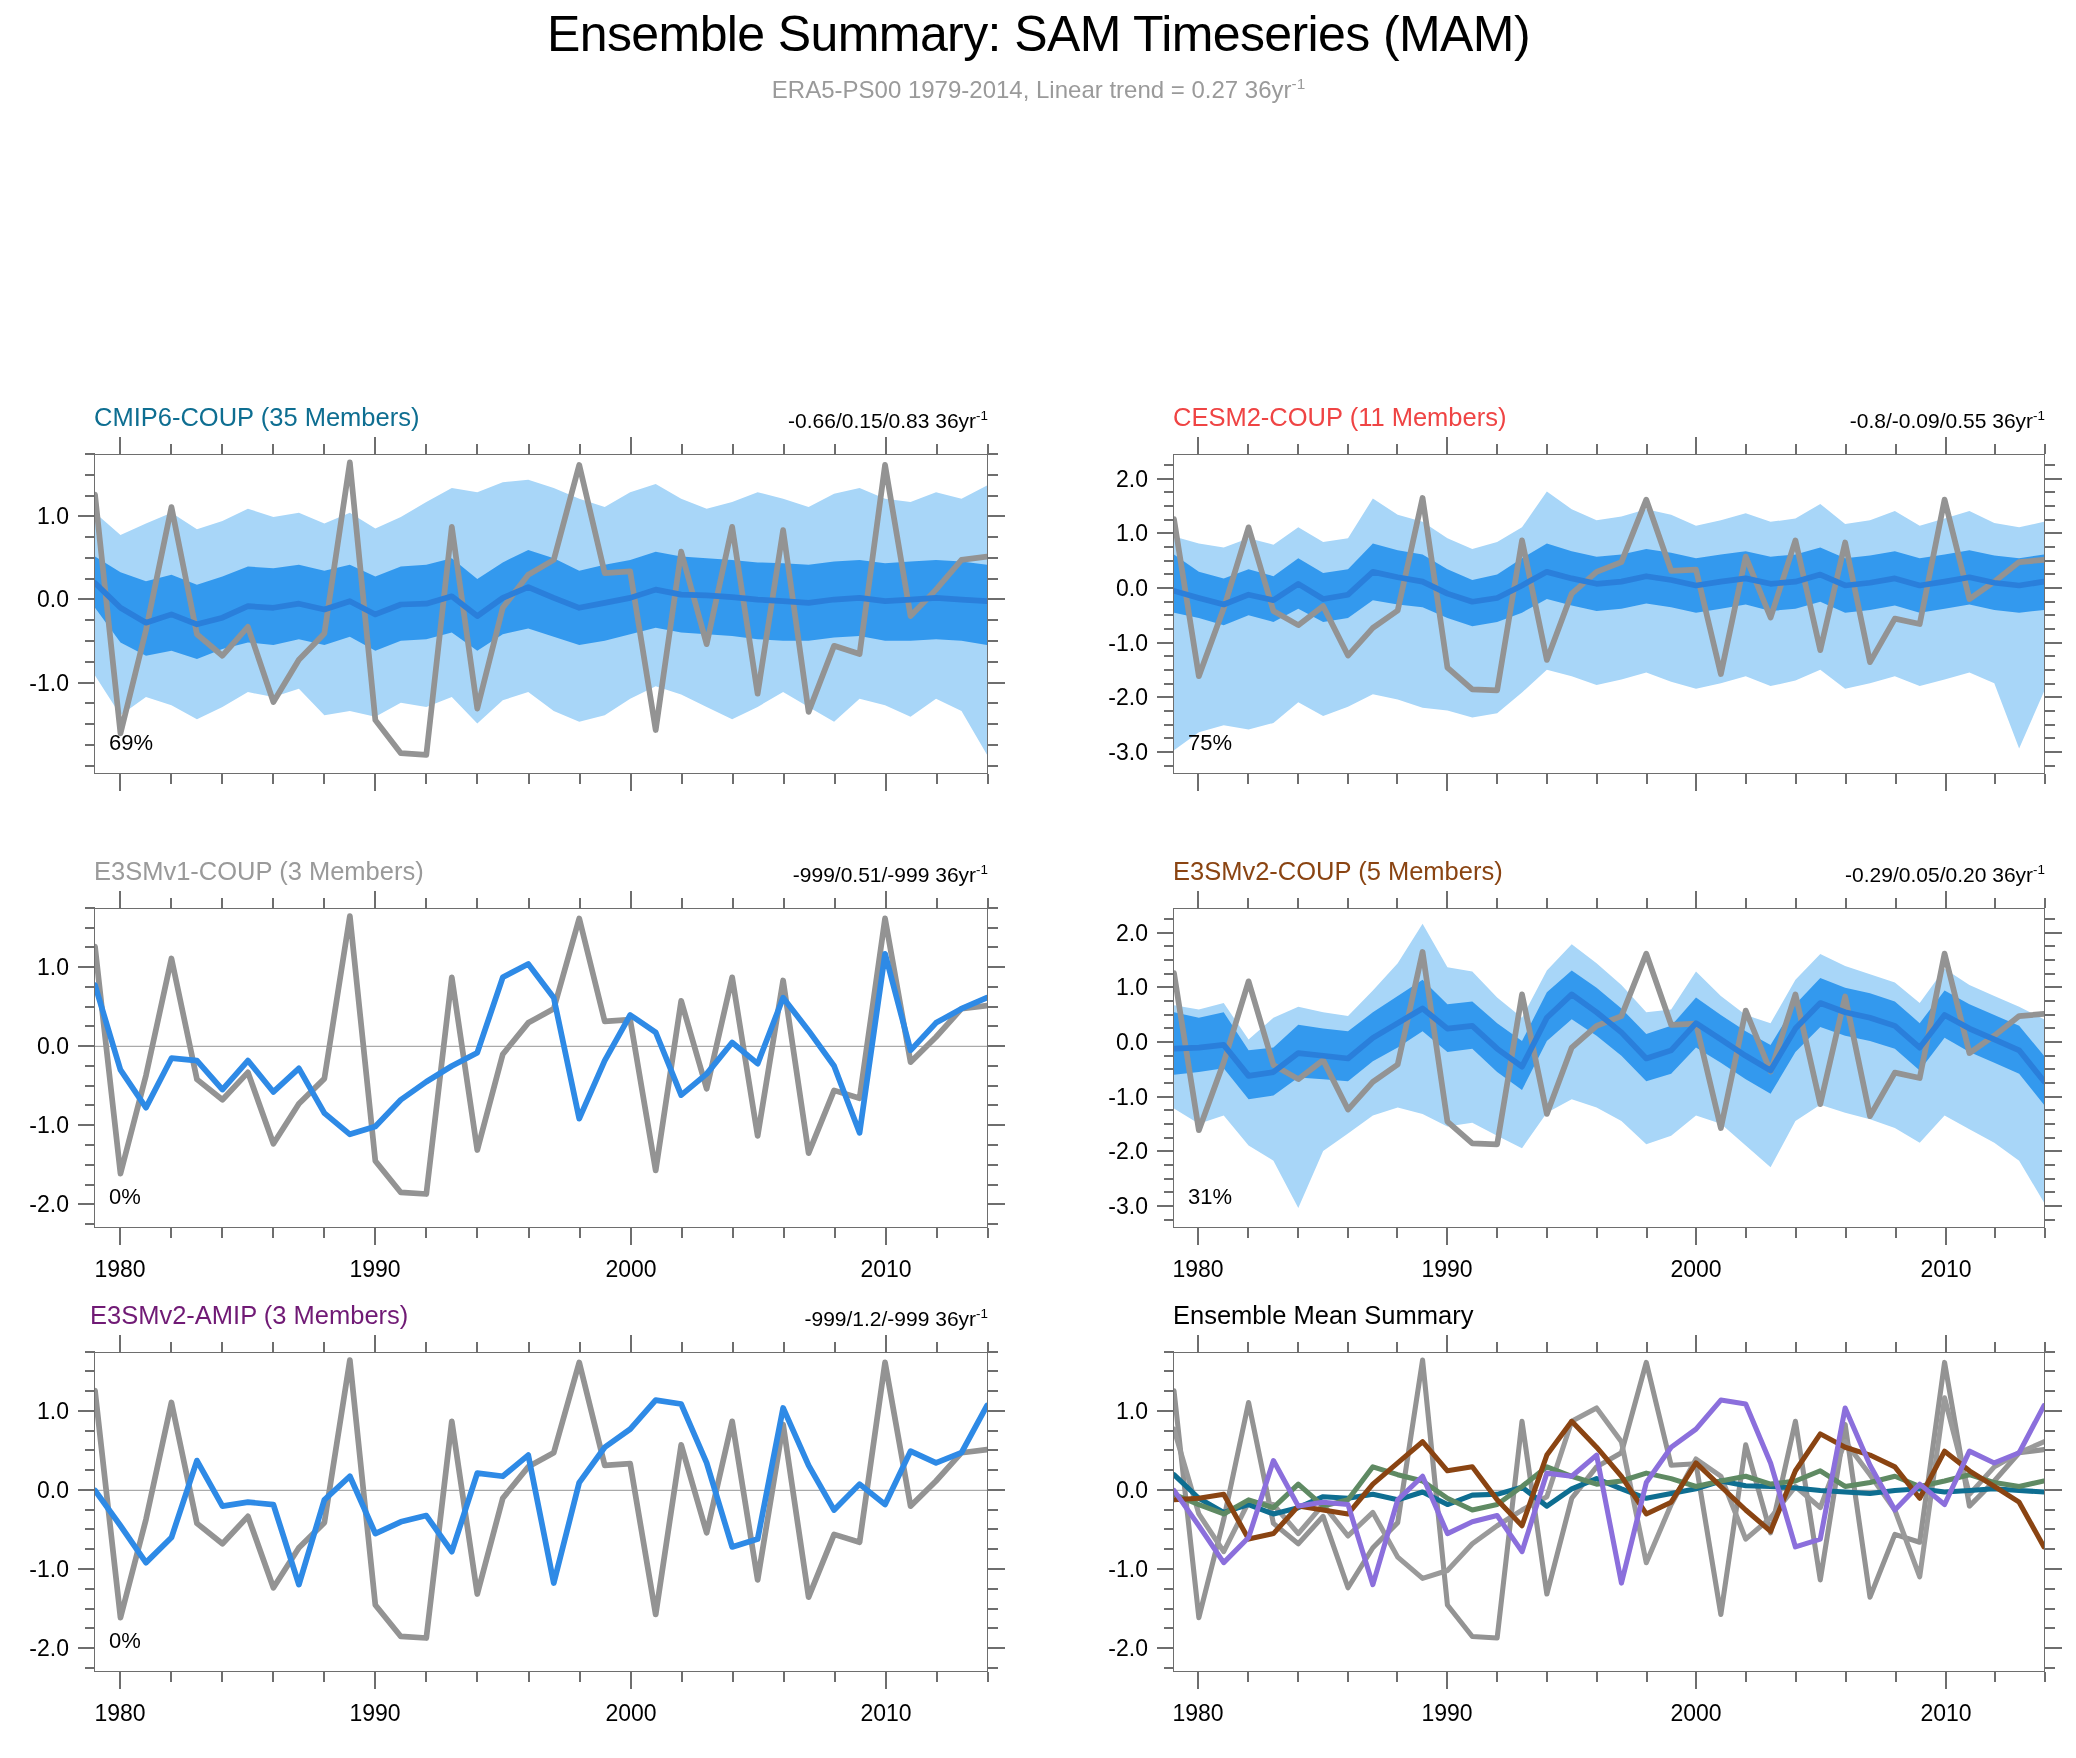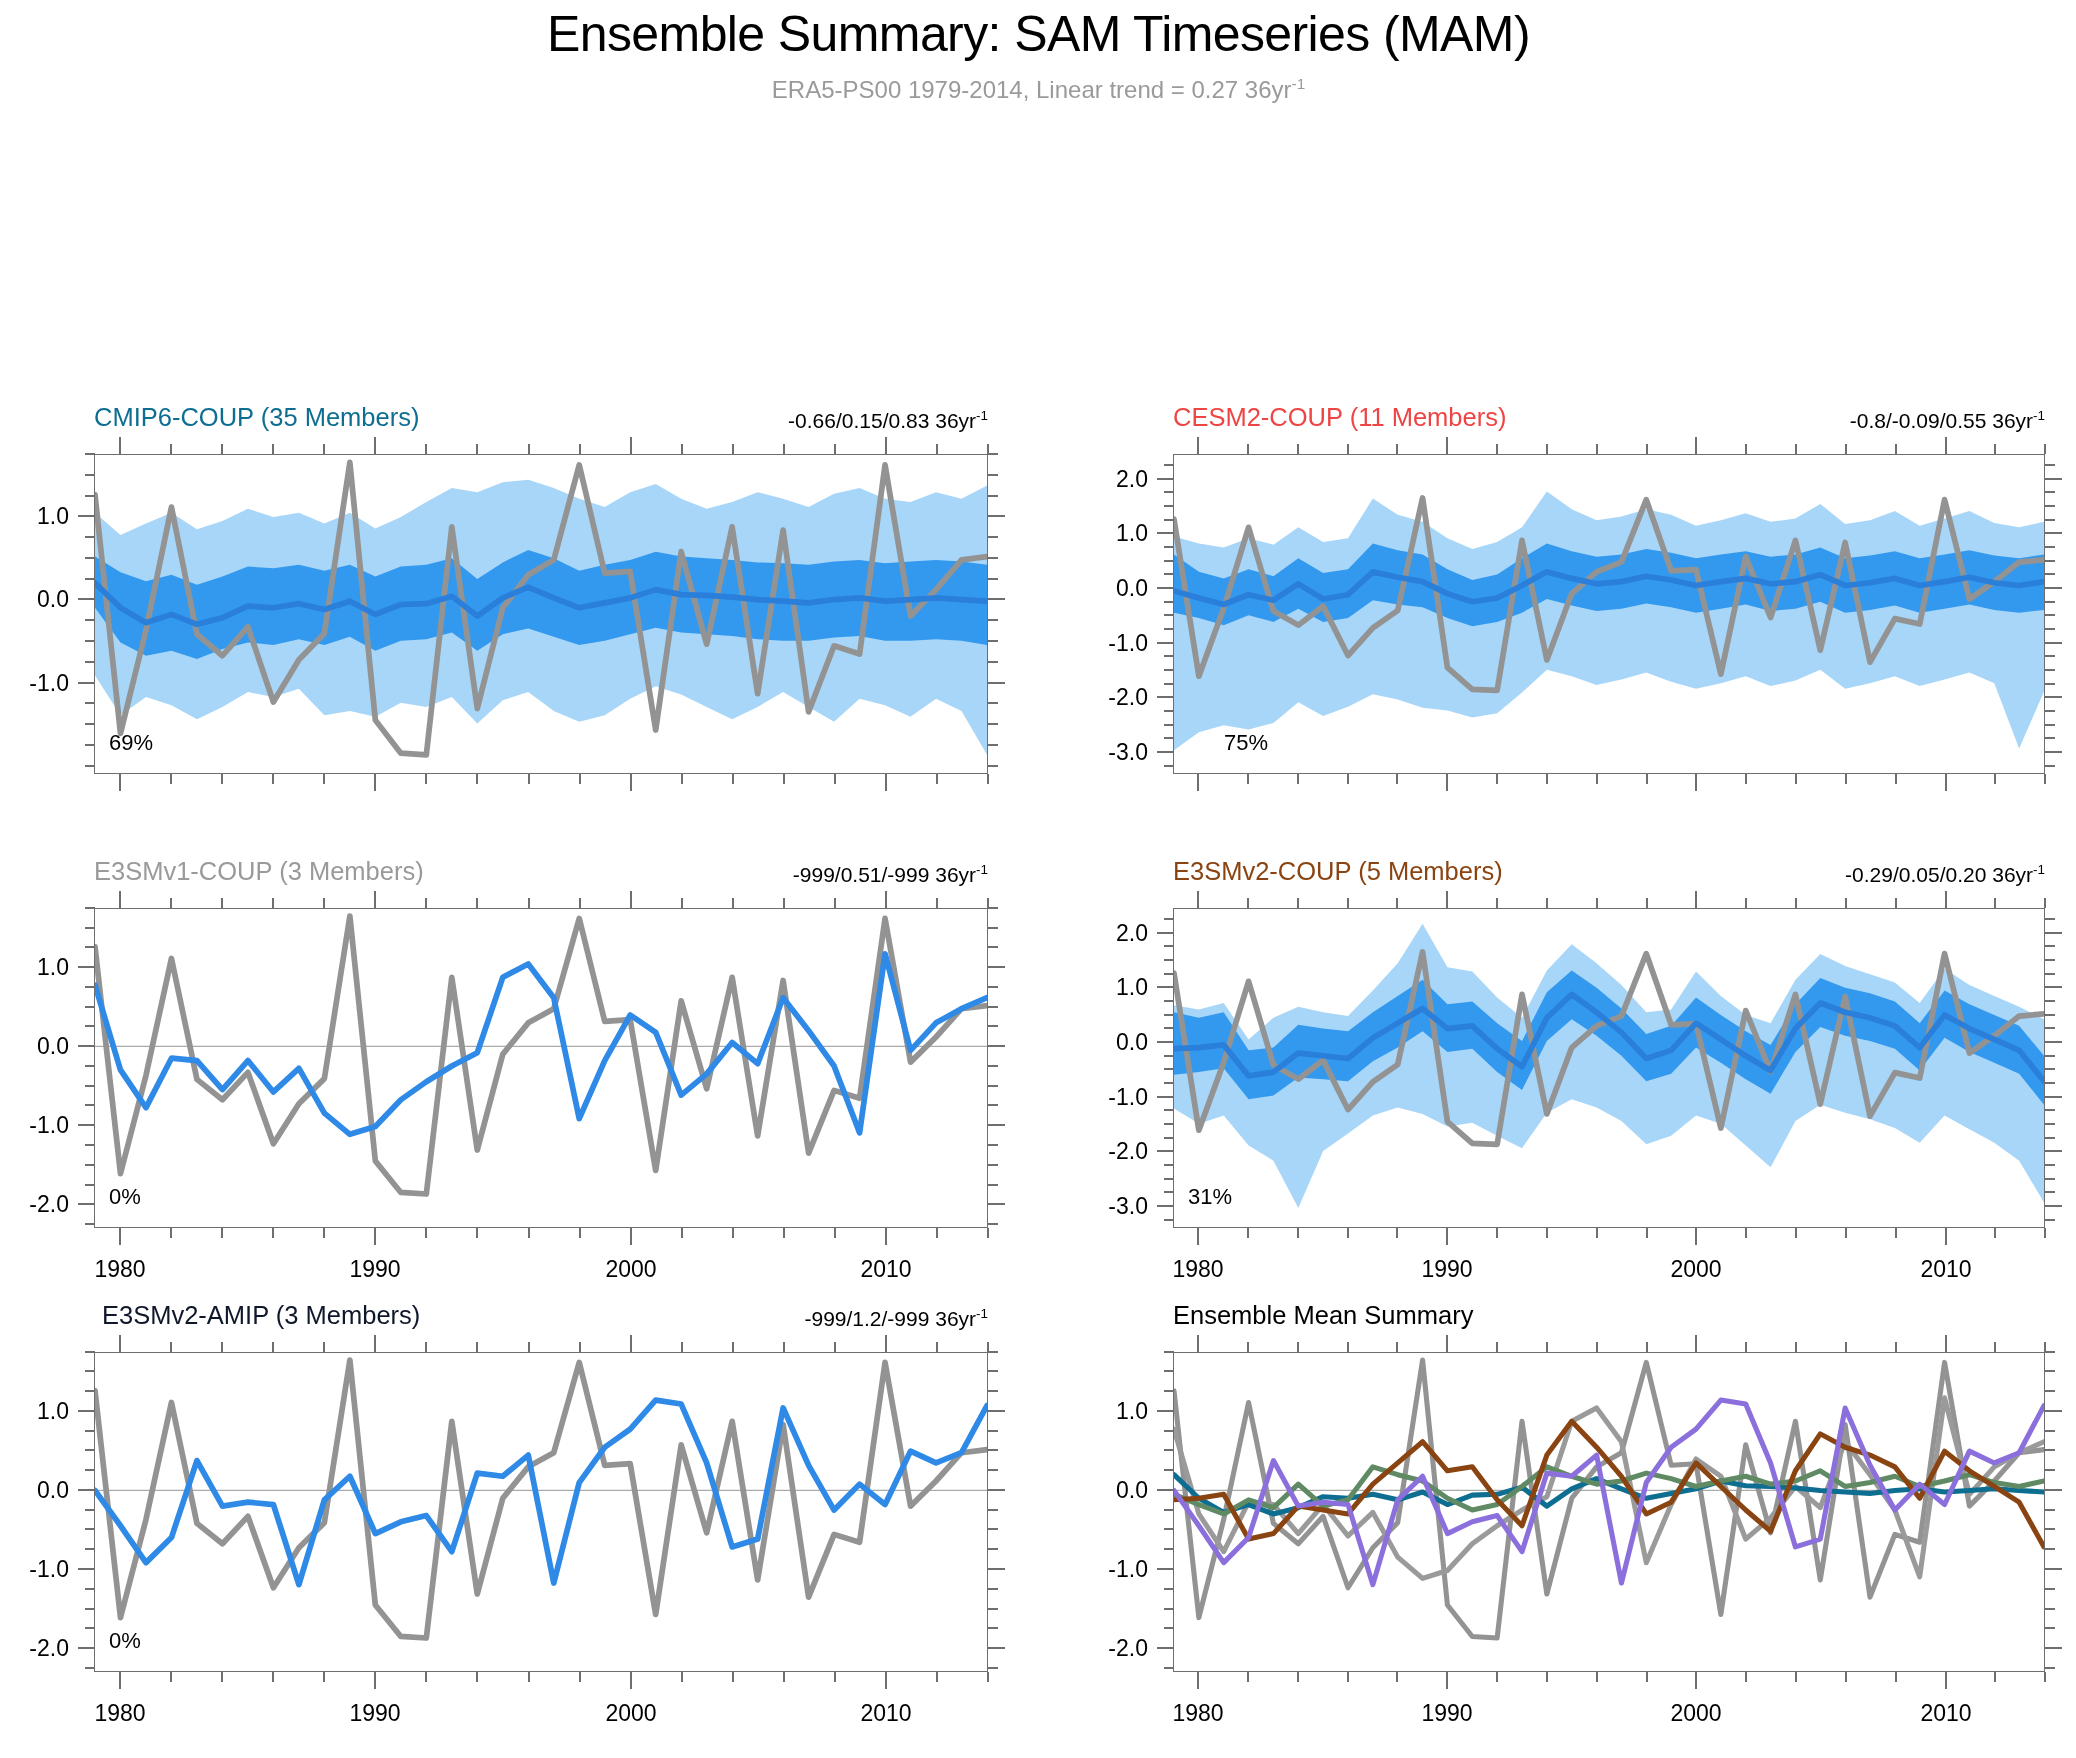--- a/index.html
+++ b/index.html
@@ -131,21 +131,21 @@
       <div class="tk tk-x-maj" style="left: 885px; top: 437px;"></div>
       <div class="tk tk-x-min" style="left: 936px; top: 774px;"></div>
       <div class="tk tk-x-min" style="left: 936px; top: 444px;"></div>
       <div class="tk tk-x-min" style="left: 987px; top: 774px;"></div>
       <div class="tk tk-x-min" style="left: 987px; top: 444px;"></div>
     </div>
     <div class="panel" style="left: 0px; top: 0px; width: 2077px; height: 1758px; pointer-events: none;">
       <div class="panel-title" style="left: 1173px; top: 403px; color: #ef4444;">CESM2-COUP (11 Members)</div>
       <div class="panel-trend" style="left: 1599px; width: 446px; top: 408px;"><span>-0.8/-0.09/0.55 36yr</span><sup>-1</sup></div>
       <div class="plotbox" style="left: 1173px; top: 454px; width: 872px; height: 320px;">
-        <div class="pct" style="left: 14px; bottom: 16.6px; margin-left: 36px;">75%</div>
+        <div class="pct" style="left: 14px; bottom: 16.6px;">75%</div>
         <svg class="series" viewBox="0 0 1368 502" preserveAspectRatio="none">
           <line x1="0" x2="1368" y1="210.23931623931628" y2="210.23931623931628" stroke="#aaaaaa" stroke-width="2"></line>
           <polygon points="0,128.71794871794873 39.08571428571428,139.8735042735043 78.17142857142856,145.8803418803419 117.25714285714285,131.29230769230773 156.34285714285713,141.58974358974362 195.42857142857142,114.12991452991454 234.5142857142857,137.29914529914532 273.6,131.29230769230773 312.68571428571425,68.64957264957268 351.77142857142854,94.39316239316241 390.85714285714283,105.54871794871798 429.9428571428571,131.29230769230773 469.0285714285714,148.4547008547009 508.11428571428576,137.29914529914532 547.2,114.12991452991454 586.2857142857142,57.49401709401711 625.3714285714285,85.81196581196585 664.4571428571428,102.97435897435899 703.5428571428571,96.96752136752139 742.6285714285714,85.81196581196585 781.7142857142857,94.39316239316241 820.8,111.55555555555559 859.8857142857142,102.97435897435899 898.9714285714285,91.81880341880345 938.0571428571428,105.54871794871798 977.1428571428571,100.40000000000002 1016.2285714285715,77.23076923076925 1055.3142857142857,108.98119658119661 1094.4,102.97435897435899 1133.4857142857143,88.3863247863248 1172.5714285714284,111.55555555555559 1211.6571428571428,100.40000000000002 1250.742857142857,88.3863247863248 1289.8285714285714,107.26495726495729 1328.9142857142856,114.12991452991454 1368,105.54871794871798 1368,373.28205128205127 1328.9142857142856,463.3846153846155 1289.8285714285714,360.41025641025647 1250.742857142857,343.2478632478633 1211.6571428571428,354.40341880341884 1172.5714285714284,364.70085470085473 1133.4857142857143,349.2547008547009 1094.4,360.41025641025647 1055.3142857142857,368.99145299145306 1016.2285714285715,338.95726495726495 977.1428571428571,356.1196581196582 938.0571428571428,364.70085470085473 898.9714285714285,349.2547008547009 859.8857142857142,360.41025641025647 820.8,368.99145299145306 781.7142857142857,357.83589743589744 742.6285714285714,343.2478632478633 703.5428571428571,354.40341880341884 664.4571428571428,362.98461538461544 625.3714285714285,349.2547008547009 586.2857142857142,338.95726495726495 547.2,374.9982905982906 508.11428571428576,407.6068376068376 469.0285714285714,414.4717948717949 429.9428571428571,403.3162393162393 390.85714285714283,399.02564102564105 351.77142857142854,386.1538461538462 312.68571428571425,377.57264957264965 273.6,397.3094017094018 234.5142857142857,411.89743589743597 195.42857142857142,390.4444444444445 156.34285714285713,423.0529914529915 117.25714285714285,433.3504273504274 78.17142857142856,426.4854700854702 39.08571428571428,437.64102564102564 0,465.9589743589744" fill="#a8d6f8"></polygon>
           <polygon points="0,157.03589743589745 39.08571428571428,184.49572649572653 78.17142857142856,194.7931623931624 117.25714285714285,180.20512820512823 156.34285714285713,191.36068376068377 195.42857142857142,163.04273504273507 234.5142857142857,186.21196581196583 273.6,180.20512820512823 312.68571428571425,139.8735042735043 351.77142857142854,150.17094017094018 390.85714285714283,157.03589743589745 429.9428571428571,180.20512820512823 469.0285714285714,197.3675213675214 508.11428571428576,188.78632478632483 547.2,163.04273504273507 586.2857142857142,139.8735042735043 625.3714285714285,151.8871794871795 664.4571428571428,160.46837606837607 703.5428571428571,157.03589743589745 742.6285714285714,148.4547008547009 781.7142857142857,154.4615384615385 820.8,163.04273504273507 859.8857142857142,157.03589743589745 898.9714285714285,151.8871794871795 938.0571428571428,160.46837606837607 977.1428571428571,157.03589743589745 1016.2285714285715,145.8803418803419 1055.3142857142857,163.04273504273507 1094.4,158.75213675213678 1133.4857142857143,151.8871794871795 1172.5714285714284,163.04273504273507 1211.6571428571428,157.03589743589745 1250.742857142857,150.17094017094018 1289.8285714285714,158.75213675213678 1328.9142857142856,163.04273504273507 1368,157.03589743589745 1368,244.5641025641026 1328.9142857142856,248.8547008547009 1289.8285714285714,244.5641025641026 1250.742857142857,235.982905982906 1211.6571428571428,242.84786324786327 1172.5714285714284,248.8547008547009 1133.4857142857143,237.69914529914533 1094.4,244.5641025641026 1055.3142857142857,248.8547008547009 1016.2285714285715,231.69230769230774 977.1428571428571,242.84786324786327 938.0571428571428,246.2803418803419 898.9714285714285,235.982905982906 859.8857142857142,242.84786324786327 820.8,248.8547008547009 781.7142857142857,240.2735042735043 742.6285714285714,234.26666666666674 703.5428571428571,242.84786324786327 664.4571428571428,246.2803418803419 625.3714285714285,237.69914529914533 586.2857142857142,227.40170940170947 547.2,248.8547008547009 508.11428571428576,263.44273504273514 469.0285714285714,270.3076923076924 429.9428571428571,257.43589743589746 390.85714285714283,240.2735042735043 351.77142857142854,235.982905982906 312.68571428571425,229.11794871794876 273.6,257.43589743589746 234.5142857142857,263.44273504273514 195.42857142857142,242.84786324786327 156.34285714285713,263.44273504273514 117.25714285714285,253.1452991452992 78.17142857142856,268.591452991453 39.08571428571428,257.43589743589746 0,248.8547008547009" fill="#3399ee"></polygon>
           <polyline points="0,101.25811965811967 39.08571428571428,349.2547008547009 78.17142857142856,241.98974358974363 117.25714285714285,114.12991452991454 156.34285714285713,246.2803418803419 195.42857142857142,268.591452991453 234.5142857142857,238.557264957265 273.6,316.6461538461539 312.68571428571425,272.8820512820513 351.77142857142854,245.42222222222227 390.85714285714283,67.79145299145301 429.9428571428571,335.52478632478636 469.0285714285714,369.84957264957274 508.11428571428576,371.565811965812 547.2,134.72478632478635 586.2857142857142,323.5111111111112 625.3714285714285,218.82051282051285 664.4571428571428,184.49572649572653 703.5428571428571,169.0495726495727 742.6285714285714,70.365811965812 781.7142857142857,182.77948717948723 820.8,181.06324786324788 859.8857142857142,345.82222222222225 898.9714285714285,160.46837606837607 938.0571428571428,256.57777777777784 977.1428571428571,134.72478632478635 1016.2285714285715,308.0649572649573 1055.3142857142857,138.157264957265 1094.4,326.9435897435898 1133.4857142857143,258.29401709401714 1172.5714285714284,266.87521367521373 1211.6571428571428,70.365811965812 1250.742857142857,227.40170940170947 1289.8285714285714,199.94188034188036 1328.9142857142856,169.0495726495727 1368,165.61709401709405" fill="none" stroke="#939393" stroke-width="9" stroke-linejoin="round" stroke-linecap="round"></polyline>
           <polyline points="0,214.52991452991455 39.08571428571428,225.68547008547012 78.17142857142856,235.982905982906 117.25714285714285,220.53675213675217 156.34285714285713,229.11794871794876 195.42857142857142,203.374358974359 234.5142857142857,227.40170940170947 273.6,220.53675213675217 312.68571428571425,184.49572649572653 351.77142857142854,193.0769230769231 390.85714285714283,199.94188034188036 429.9428571428571,218.82051282051285 469.0285714285714,231.69230769230774 508.11428571428576,225.68547008547012 547.2,205.94871794871798 586.2857142857142,184.49572649572653 625.3714285714285,194.7931623931624 664.4571428571428,203.374358974359 703.5428571428571,199.94188034188036 742.6285714285714,191.36068376068377 781.7142857142857,197.3675213675214 820.8,205.94871794871798 859.8857142857142,199.94188034188036 898.9714285714285,194.7931623931624 938.0571428571428,203.374358974359 977.1428571428571,199.94188034188036 1016.2285714285715,188.78632478632483 1055.3142857142857,205.94871794871798 1094.4,201.65811965811966 1133.4857142857143,194.7931623931624 1172.5714285714284,205.94871794871798 1211.6571428571428,199.94188034188036 1250.742857142857,193.0769230769231 1289.8285714285714,201.65811965811966 1328.9142857142856,205.94871794871798 1368,199.94188034188036" fill="none" stroke="#2a7fdb" stroke-width="9" stroke-linejoin="round" stroke-linecap="round"></polyline>
         </svg>
       </div>
       <div class="tk tk-y-maj" style="left: 1157px; top: 478px;"></div>
       <div class="tk tk-r-maj" style="left: 2045px; top: 478px;"></div>
@@ -426,21 +426,21 @@
       <div class="tk tk-x-min" style="left: 1895px; top: 898px;"></div>
       <div class="tk tk-x-maj" style="left: 1945px; top: 1228px;"></div>
       <div class="tk tk-x-maj" style="left: 1945px; top: 891px;"></div>
       <div class="xtick" style="left: 1946px; top: 1256px;">2010</div>
       <div class="tk tk-x-min" style="left: 1994px; top: 1228px;"></div>
       <div class="tk tk-x-min" style="left: 1994px; top: 898px;"></div>
       <div class="tk tk-x-min" style="left: 2044px; top: 1228px;"></div>
       <div class="tk tk-x-min" style="left: 2044px; top: 898px;"></div>
     </div>
     <div class="panel" style="left: 0px; top: 0px; width: 2077px; height: 1758px; pointer-events: none;">
-      <div class="panel-title" style="left: 102px; top: 1301px; color: #0f172a;">E3SMv2-AMIP (3 Members)</div>
+      <div class="panel-title" style="left: 90px; top: 1301px; color: #701a75;">E3SMv2-AMIP (3 Members)</div>
       <div class="panel-trend" style="left: 542px; width: 446px; top: 1306px;"><span>-999/1.2/-999 36yr</span><sup>-1</sup></div>
       <div class="plotbox" style="left: 94px; top: 1352px; width: 894px; height: 320px;">
         <div class="pct" style="left: 14px; bottom: 16.6px;">0%</div>
         <svg class="series" viewBox="0 0 1402 502" preserveAspectRatio="none">
           <line x1="0" x2="1402" y1="216.9135802469136" y2="216.9135802469136" stroke="#aaaaaa" stroke-width="2"></line>
           <polyline points="0,59.4962962962963 40.05714285714286,417.7135802469136 80.11428571428571,262.7753086419753 120.17142857142858,78.08888888888887 160.22857142857143,268.9728395061728 200.28571428571428,301.20000000000005 240.34285714285716,257.8172839506173 280.40000000000003,370.6123456790124 320.45714285714286,307.39753086419756 360.5142857142857,267.7333333333334 400.57142857142856,11.155555555555566 440.62857142857143,397.8814814814815 480.6857142857143,447.4617283950618 520.7428571428571,449.9407407407407 560.8000000000001,107.83703703703704 600.8571428571428,380.5283950617284 640.9142857142857,229.30864197530866 680.9714285714285,179.72839506172838 721.0285714285714,157.4172839506173 761.0857142857142,14.87407407407409 801.1428571428571,177.24938271604938 841.1999999999999,174.77037037037036 881.2571428571429,412.7555555555556 921.3142857142857,145.0222222222222 961.3714285714286,283.8469135802469 1001.4285714285714,107.83703703703704 1041.4857142857143,358.2172839506173 1081.5428571428572,112.79506172839507 1121.6000000000001,385.48641975308647 1161.6571428571428,286.32592592592596 1201.7142857142856,298.720987654321 1241.7714285714285,14.87407407407409 1281.8285714285714,241.70370370370372 1321.8857142857144,202.0395061728395 1361.942857142857,157.4172839506173 1402,152.45925925925926" fill="none" stroke="#939393" stroke-width="9" stroke-linejoin="round" stroke-linecap="round"></polyline>
           <polyline points="0,216.9135802469136 40.05714285714286,272.6913580246914 80.11428571428571,330.94814814814816 120.17142857142858,291.28395061728395 160.22857142857143,169.81234567901237 200.28571428571428,241.70370370370372 240.34285714285716,235.50617283950615 280.40000000000003,239.22469135802467 320.45714285714286,365.6543209876544 360.5142857142857,231.78765432098768 400.57142857142856,194.6024691358025 440.62857142857143,285.08641975308643 480.6857142857143,266.4938271604938 520.7428571428571,256.5777777777778 560.8000000000001,313.5950617283951 600.8571428571428,189.64444444444447 640.9142857142857,194.6024691358025 680.9714285714285,161.13580246913583 721.0285714285714,363.1753086419753 761.0857142857142,204.5185185185185 801.1428571428571,148.74074074074073 841.1999999999999,120.2320987654321 881.2571428571429,74.37037037037038 921.3142857142857,80.5679012345679 961.3714285714286,173.53086419753086 1001.4285714285714,306.158024691358 1041.4857142857143,293.762962962963 1081.5428571428572,86.76543209876543 1121.6000000000001,177.24938271604938 1161.6571428571428,247.90123456790124 1201.7142857142856,206.99753086419753 1241.7714285714285,239.22469135802467 1281.8285714285714,154.93827160493828 1321.8857142857144,173.53086419753086 1361.942857142857,157.4172839506173 1402,83.04691358024691" fill="none" stroke="#2e8ae6" stroke-width="9" stroke-linejoin="round" stroke-linecap="round"></polyline>
         </svg>
       </div>
       <div class="tk tk-y-maj" style="left: 78px; top: 1410px;"></div>

